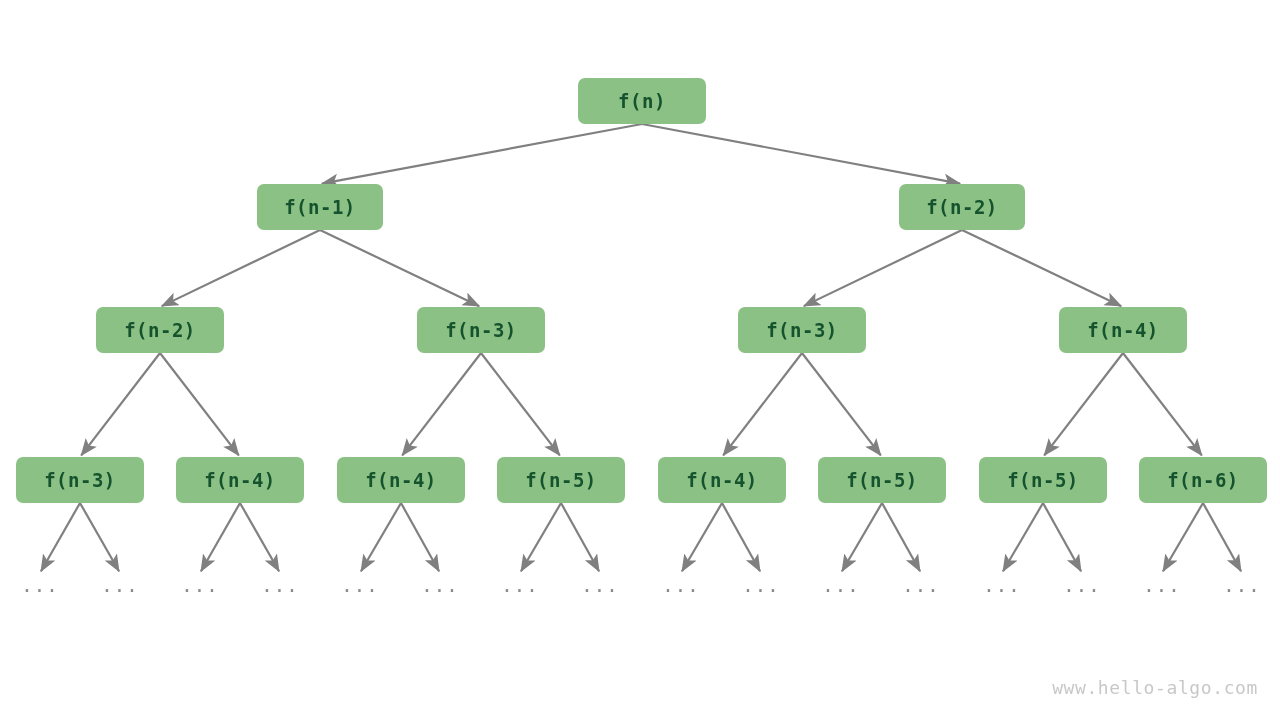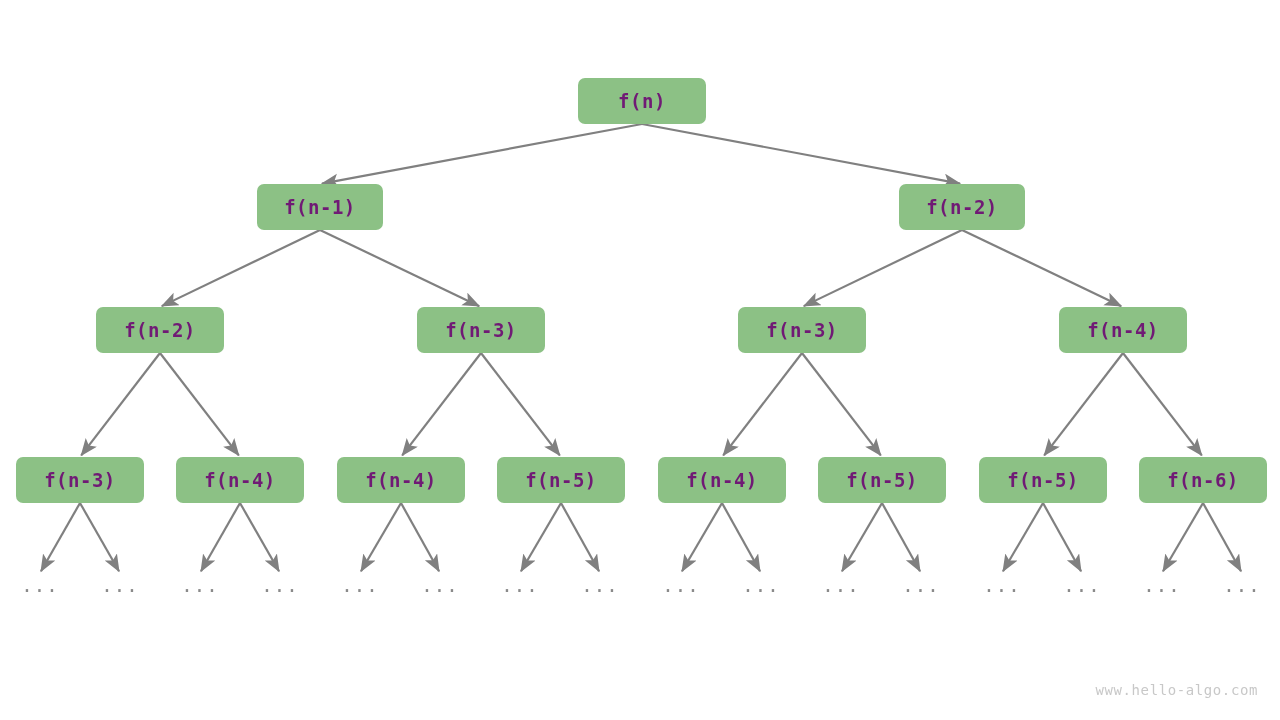--- a/index.html
+++ b/index.html
@@ -23,21 +23,21 @@
     height: 720px;
     pointer-events: none;
   }
   .node {
     position: absolute;
     background: #8CC185;
     border-radius: 7px;
     display: flex;
     align-items: center;
     justify-content: center;
-    color: #701a75;
+    color: #14532d;
     font-family: "DejaVu Sans Mono", monospace;
     font-weight: bold;
     letter-spacing: 0.5px;
     white-space: nowrap;
     transform: translate(-50%, -50%);
   }
   .node-l1 { width: 128px; height: 46px; font-size: 19px; }
   .node-l2 { width: 126px; height: 46px; font-size: 19px; text-align: center; }
   .node-l3 { width: 128px; height: 46px; font-size: 19px; }
   .node-l4 { width: 128px; height: 46px; font-size: 19px; }
@@ -49,21 +49,21 @@
     letter-spacing: 1px;
     transform: translate(-50%, -50%);
     white-space: nowrap;
   }
   .watermark {
     position: absolute;
     right: 22px;
     bottom: 22px;
     color: #c8c8c8;
     font-family: "DejaVu Sans Mono", monospace;
-    font-size: 14px;
+    font-size: 18px;
     letter-spacing: 0.6px;
     white-space: nowrap;
   }
 </style>
 </head>
 <body>
 
 <div id="canvas">
   <svg id="edges" viewBox="0 0 1280 720">
     <defs>

